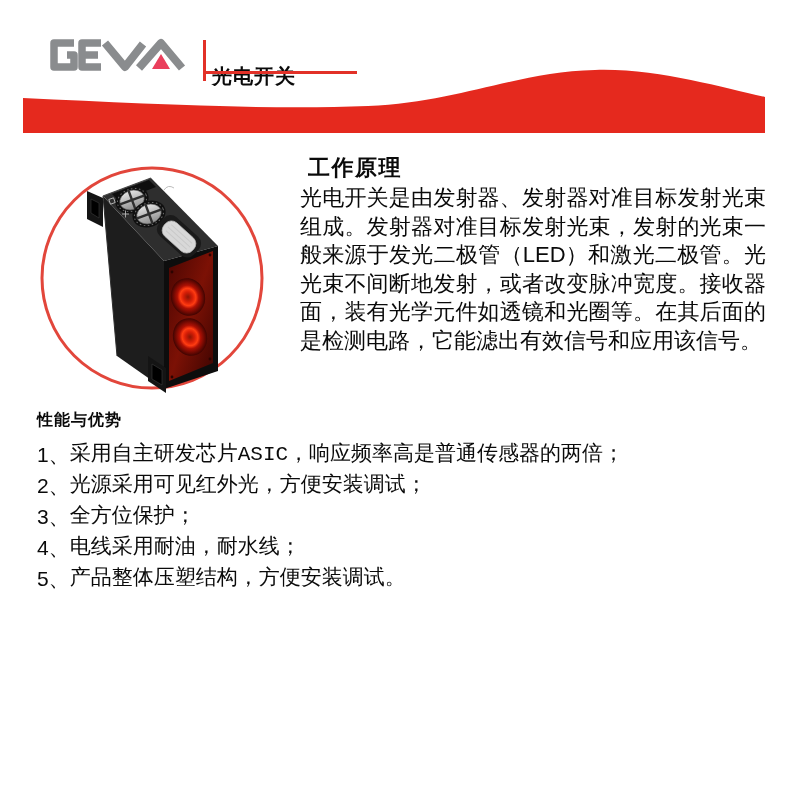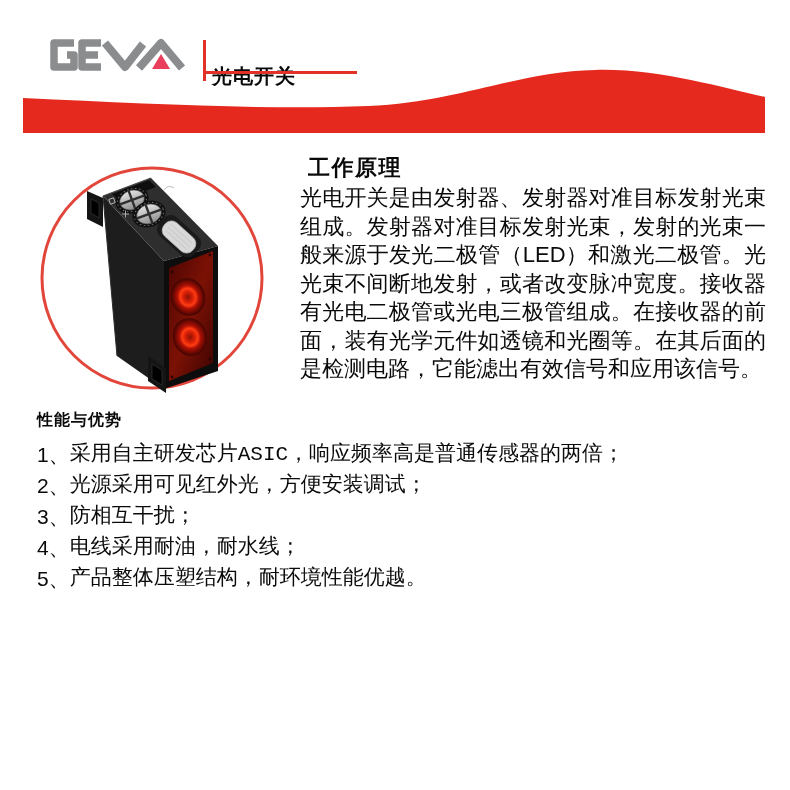--- a/index.html
+++ b/index.html
@@ -151,21 +151,20 @@
       </g>
     </g>
   </svg>
 
   <section class="principle">
     <h2 class="section-heading">工作原理</h2>
     <div class="wp-line">光电开关是由发射器、发射器对准目标发射光束</div>
     <div class="wp-line">组成。发射器对准目标发射光束，发射的光束一</div>
     <div class="wp-line">般来源于发光二极管（LED）和激光二极管。光</div>
     <div class="wp-line">光束不间断地发射，或者改变脉冲宽度。接收器</div>
-    <div class="wp-line">有光电二极管或光电三极管组成。在接收器的前</div>
     <div class="wp-line">面，装有光学元件如透镜和光圈等。在其后面的</div>
     <div class="wp-line last">是检测电路，它能滤出有效信号和应用该信号。</div>
   </section>
 
   <section class="features">
     <h2 class="section-heading">性能与优势</h2>
 
     <div class="feat-item">
       <span class="feat-num">1、</span>
       <div class="feat-text">
@@ -176,32 +175,32 @@
     <div class="feat-item">
       <span class="feat-num">2、</span>
       <div class="feat-text">
           <div class="feat-line">光源采用可见红外光，方便安装调试；</div>
         </div>
     </div>
 
     <div class="feat-item">
       <span class="feat-num">3、</span>
       <div class="feat-text">
-        <div class="feat-line">防相互干扰；</div>
+        <div class="feat-line">全方位保护；</div>
       </div>
     </div>
 
     <div class="feat-item">
       <span class="feat-num">4、</span>
       <div class="feat-text">
           <div class="feat-line">电线采用耐油，耐水线；</div>
         </div>
     </div>
 
     <div class="feat-item">
       <span class="feat-num">5、</span>
       <div class="feat-text">
-          <div class="feat-line">产品整体压塑结构，耐环境性能优越。</div>
+          <div class="feat-line">产品整体压塑结构，方便安装调试。</div>
         </div>
     </div>
   </section>
 
 </div>
 
 </body></html>

